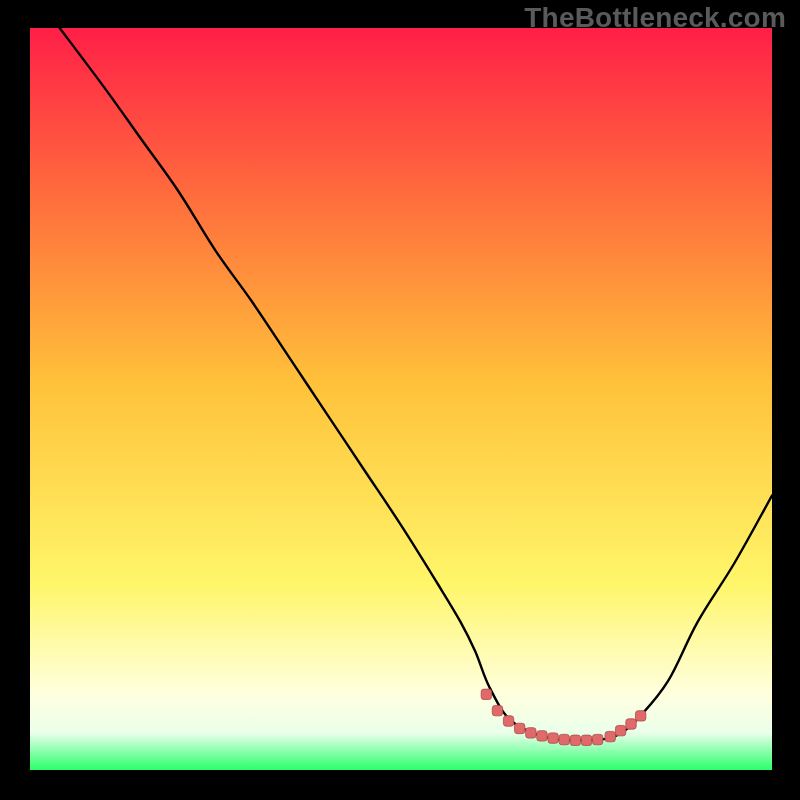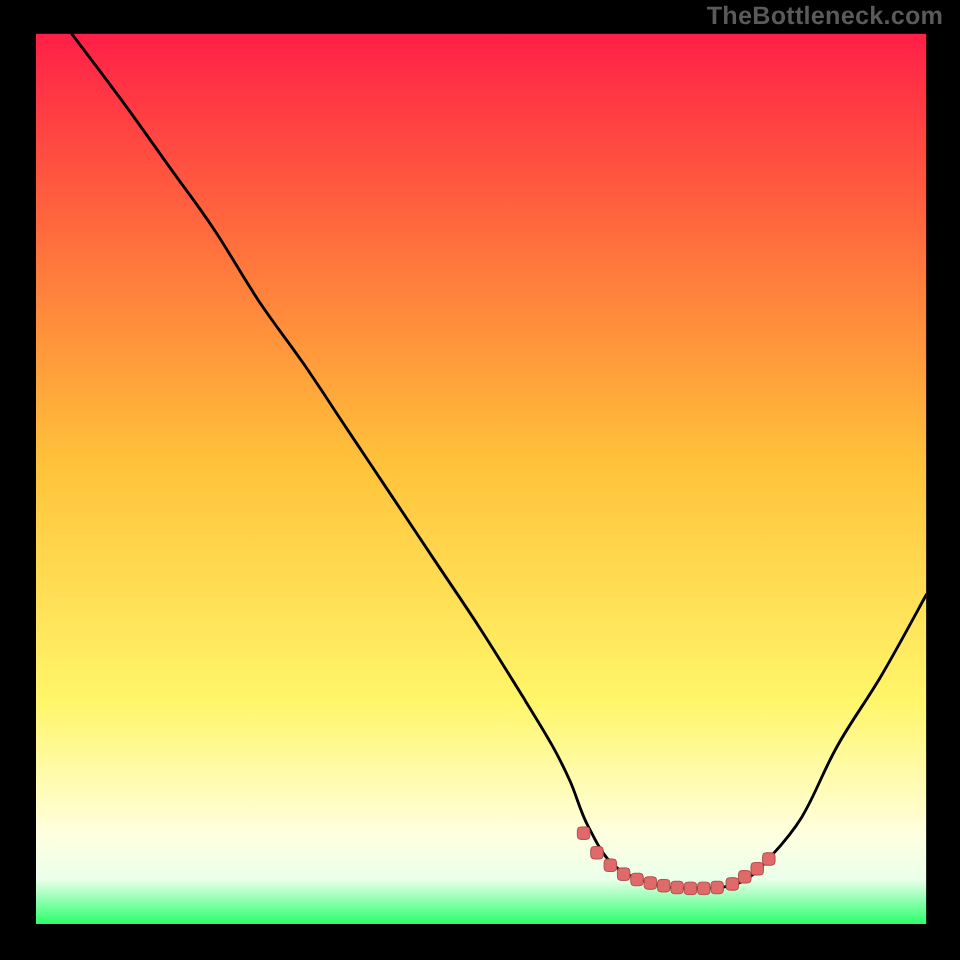--- a/index.html
+++ b/index.html
@@ -15,21 +15,21 @@
     position: relative;
     width: 800px;
     height: 800px;
     background: #000;
   }
   .watermark {
     position: absolute;
     top: 2px;
     right: 14px;
     color: #5a5a5a;
-    font-size: 21px;
+    font-size: 28px;
     font-weight: 600;
     letter-spacing: 0.2px;
     user-select: none;
   }
   .plot {
     position: absolute;
     left: 30px;
     top: 28px;
     width: 742px;
     height: 742px;

